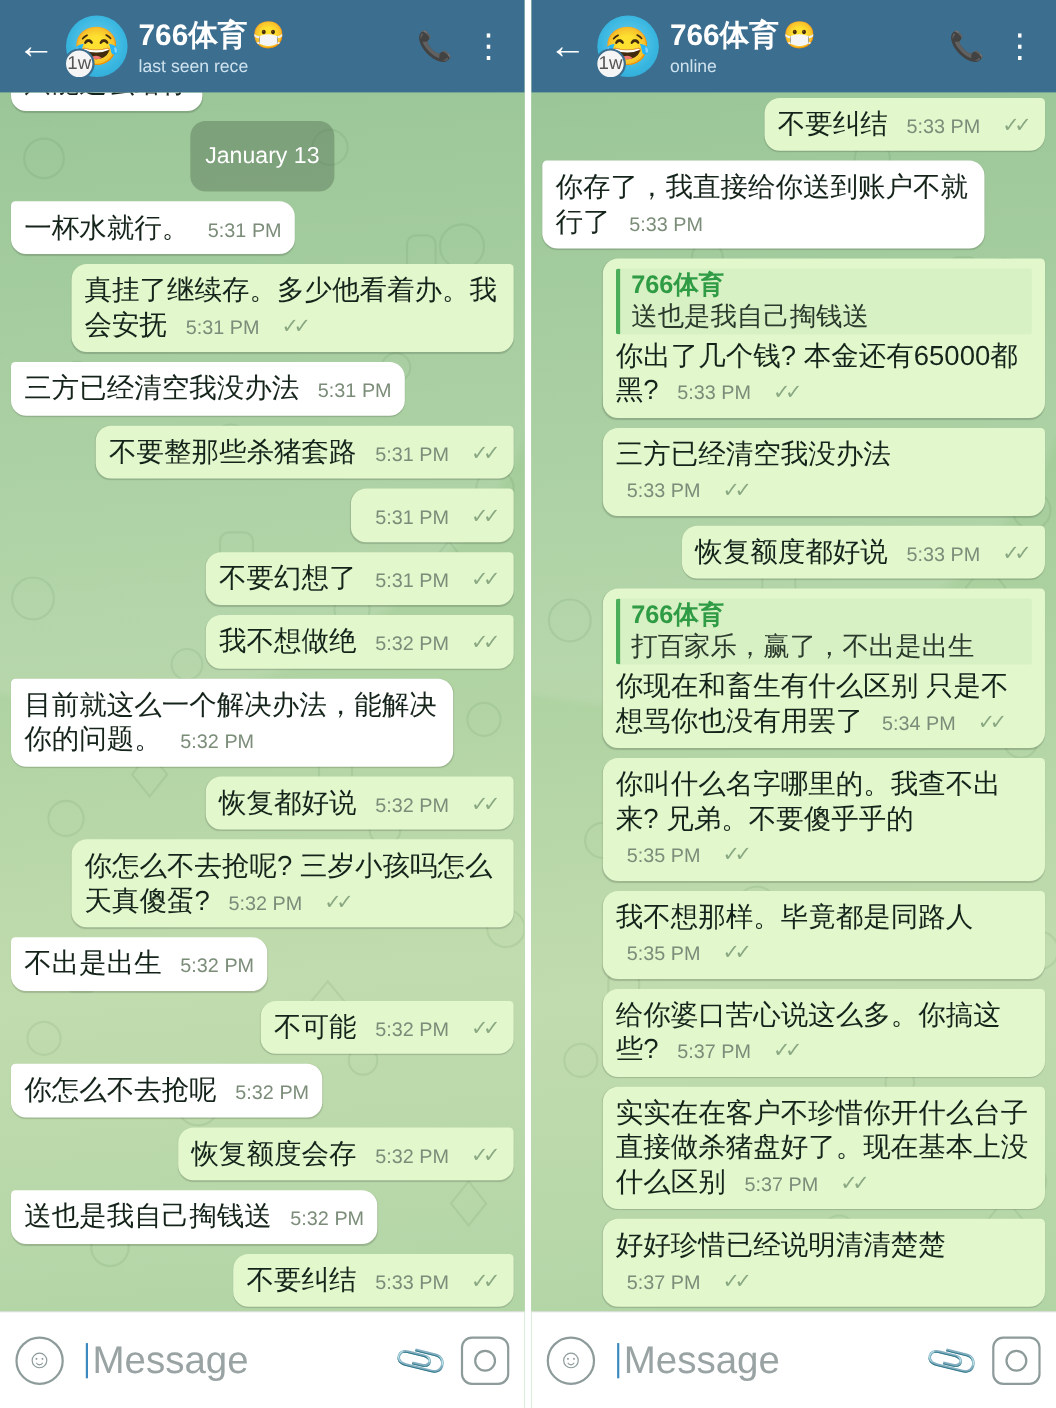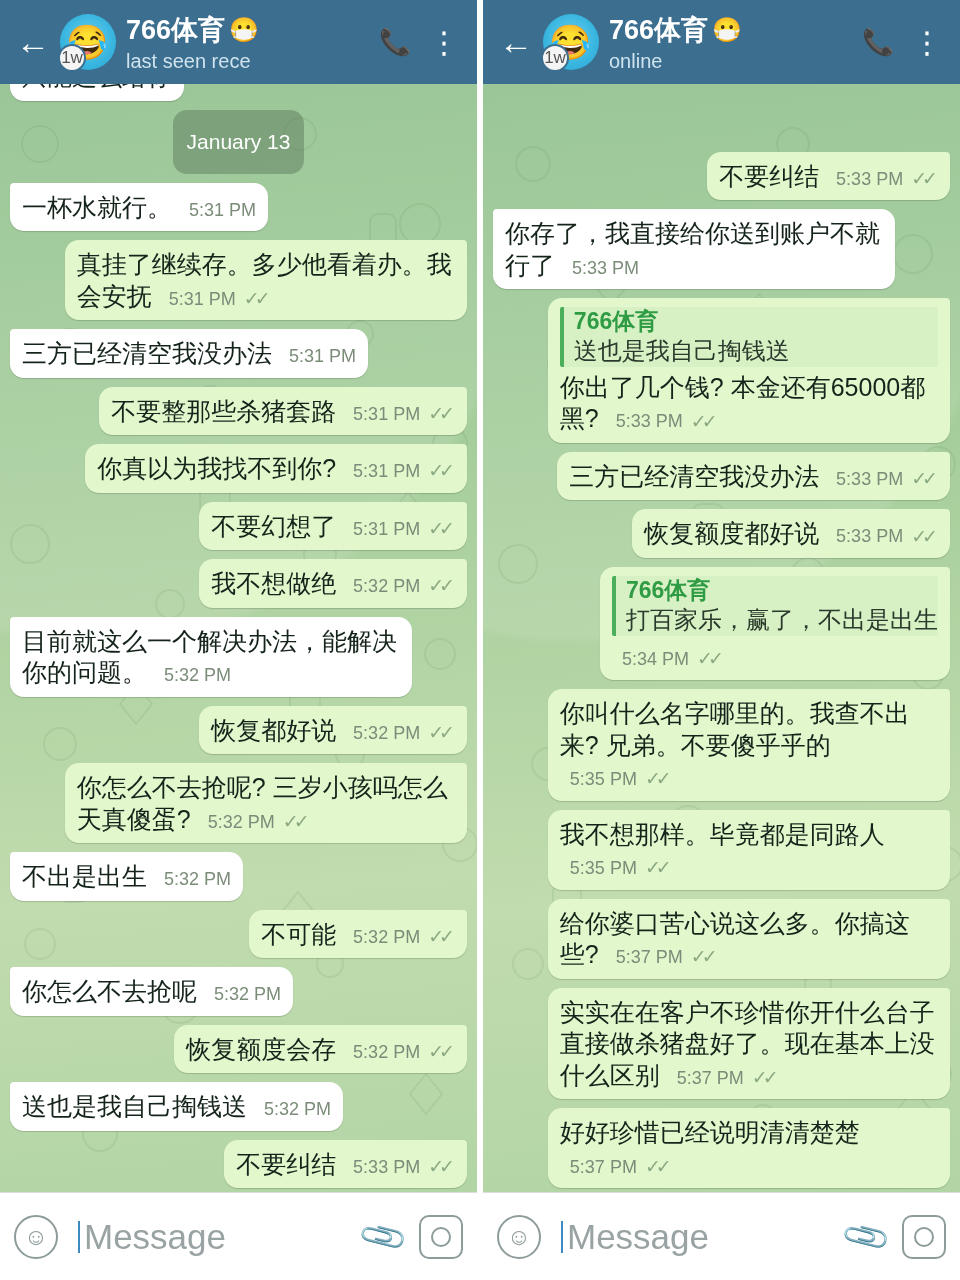--- a/index.html
+++ b/index.html
@@ -80,21 +80,21 @@
     font-size: 27px;
     font-weight: bold;
     white-space: nowrap;
     display: flex;
     align-items: center;
     gap: 4px;
     overflow: hidden;
   }
   .chat-title .emoji { font-size: 24px; }
   .chat-status {
-    font-size: 20px;
+    font-size: 16px;
     color: #cfe3ef;
     white-space: nowrap;
     margin-top: 2px;
   }
   .hdr-actions {
     display: flex; align-items: center; gap: 2px;
     flex: 0 0 auto;
   }
   .hdr-btn {
     width: 46px; height: 52px;
@@ -143,21 +143,21 @@
     box-shadow: 0 1px 1px rgba(0,0,0,0.16);
     word-break: break-word;
   }
   .bubble.in  { background: #ffffff; border-top-left-radius: 4px; }
   .bubble.out { background: #e3f7cd; border-top-right-radius: 4px; margin-left: 12px; }
 
   .bubble .text { display: inline; }
   .meta {
     display: inline-flex;
     align-items: center;
-    gap: 8px;
+    gap: 20px;
     font-size: 18px;
     color: #7b8d79;
     margin-left: 10px;
     white-space: nowrap;
     vertical-align: baseline;
     justify-content: space-between;
   }
   .meta .ticks {
     font-size: 19px;
     color: #8aa882;
@@ -356,21 +356,20 @@
             <span class="text">不要整那些杀猪套路</span>
             <span class="meta">
               <span>5:31 PM</span>
               <span class="ticks">✓✓</span>
             </span>
           </div>
         </div>
 
         <div class="row out">
           <div class="bubble out">
-            <span class="text">你真以为我找不到你?</span>
             <span class="meta">
               <span>5:31 PM</span>
               <span class="ticks">✓✓</span>
             </span>
           </div>
         </div>
 
         <div class="row out">
           <div class="bubble out">
             <span class="text">不要幻想了</span>
@@ -606,20 +605,21 @@
             </span>
           </div>
         </div>
 
         <div class="row out">
           <div class="bubble out">
             <div class="quote">
               <span class="qname">766体育</span>
               <span class="qtext">打百家乐，赢了，不出是出生</span>
             </div>
+            <span class="text">你现在和畜生有什么区别 只是不想骂你也没有用罢了</span>
             <span class="meta">
               <span>5:34 PM</span>
               <span class="ticks">✓✓</span>
             </span>
           </div>
         </div>
 
         <div class="row out">
           <div class="bubble out">
             <span class="text">你叫什么名字哪里的。我查不出来? 兄弟。不要傻乎乎的</span>

